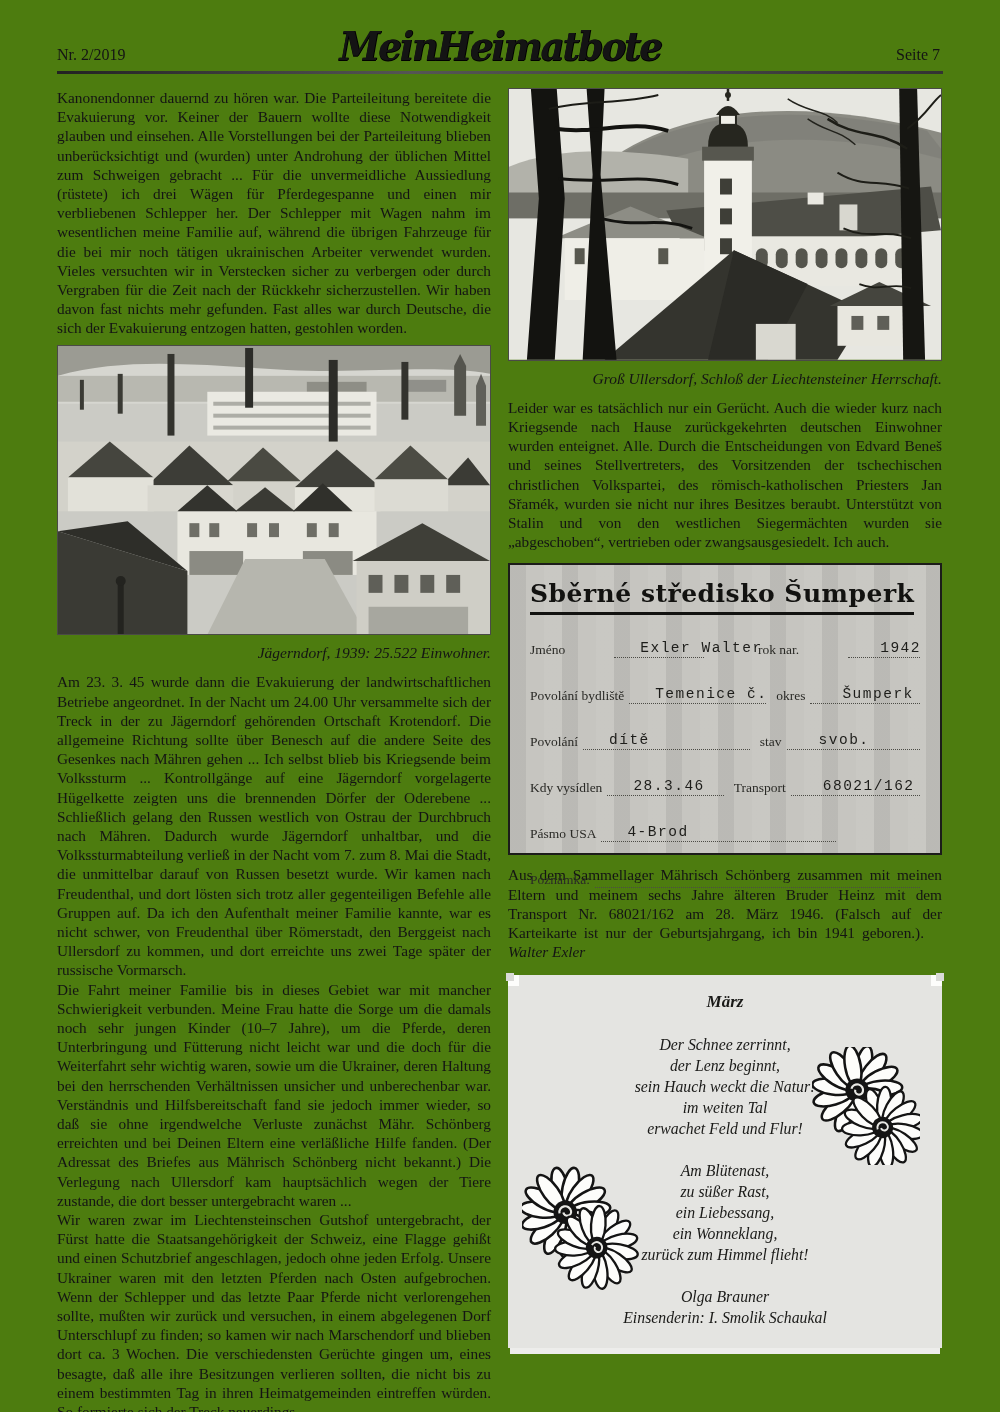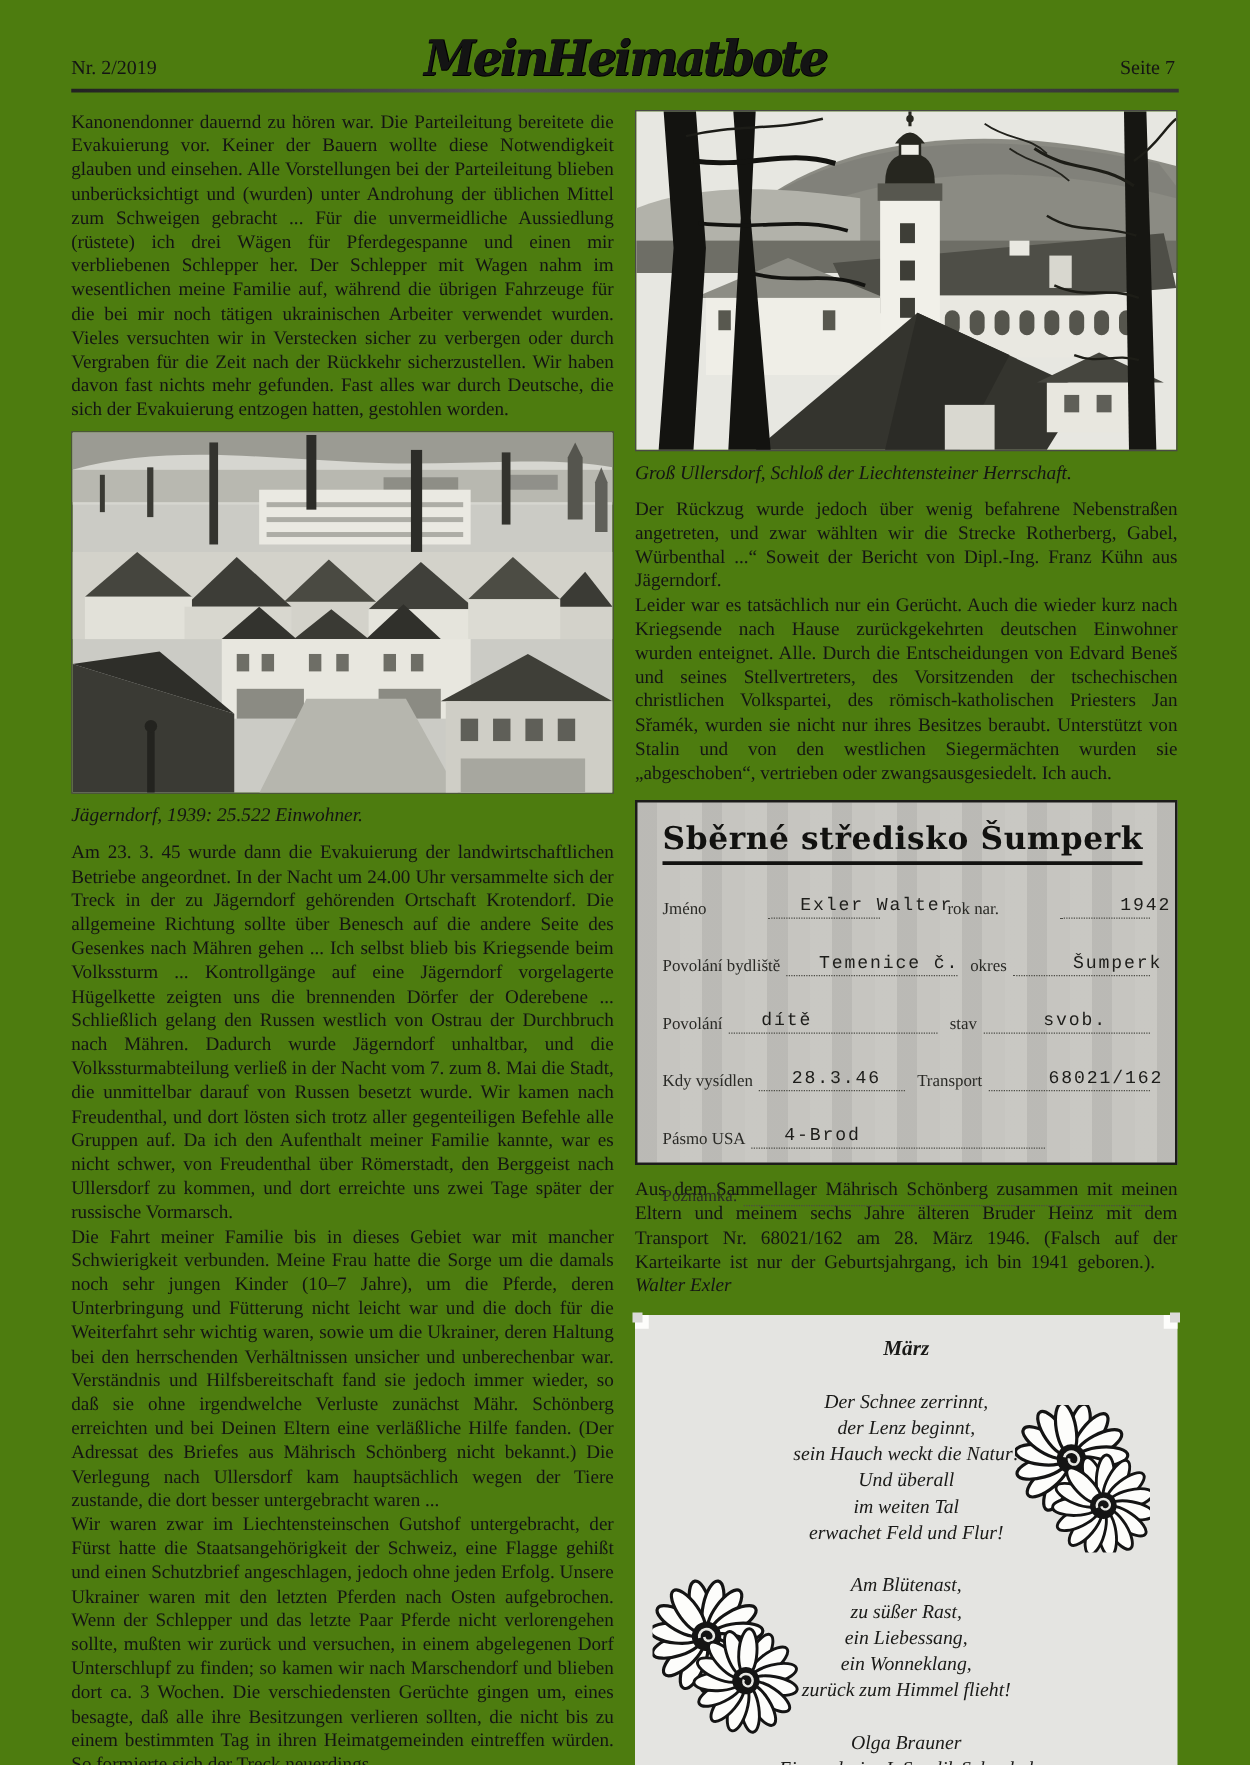--- a/index.html
+++ b/index.html
@@ -21,21 +21,21 @@
     background:linear-gradient(90deg,#222,#555 40%,#333);}
   
   .col{position:absolute;top:88px;width:434px;}
   .col.left{left:57px;}
   .col.right{left:508px;}
   p.body{
     margin:0;font-size:15.3px;line-height:19.2px;text-align:justify;
     hyphens:auto;-webkit-hyphens:auto;
   }
   .caption{
-    font-style:italic;font-size:15.5px;margin:9px 0 10px 0;
+    font-style:italic;font-size:15.5px;margin:9px 0 10px 0;text-align:right;
   }
   figure.photo{margin:0;padding:0;line-height:0;border:1px solid #4a4a46;}
   figure.photo svg{display:block;width:100%;}
   .photo.city{margin-top:7px;}
   
   .card{
     margin:12px 0 10px 0;position:relative;height:246px;
     background:
       repeating-linear-gradient(90deg, rgba(0,0,0,0.06) 0 16px, rgba(0,0,0,0) 16px 34px, rgba(255,255,255,0.05) 34px 52px),
       #c6c5c0;
@@ -53,21 +53,21 @@
   .flabel.l2{padding-left:10px;}
   .fline{flex:1.25;border-bottom:1px dotted #4c4c46;position:relative;height:18px;}
   .fline.w2{flex:1;}
   .fline.short{flex:0.9;}
   .spacer{flex:0.45;}
   .fvalue{
     position:absolute;bottom:1px;left:26px;white-space:nowrap;
     font-family:"Liberation Mono", monospace;font-size:14.5px;letter-spacing:1.5px;
     color:#1d1d1a;
   }
-  .fvalue.v2{left:48px;}
+  .fvalue.v2{left:32px;}
   
   .sig{font-style:italic;}
   
   .poembox{
     position:relative;margin-top:14px;background:#e4e4e1;min-height:330px;
     padding:16px 30px 20px 30px;text-align:center;font-style:italic;
     font-size:15.8px;line-height:21px;color:#1a1a18;
     box-shadow:0 8px 0 -2px #ededeb;
   }
   .pnotch{position:absolute;width:11px;height:11px;background:#fdfdfb;}
@@ -230,21 +230,20 @@
         <path d="M404,150 C376,140 362,152 336,140" stroke="#1d1d17" stroke-width="2" fill="none"></path>
         <path d="M400,40 C420,26 424,14 434,6" stroke="#1d1d17" stroke-width="2" fill="none"></path>
         <path d="M404,200 C384,194 372,204 352,196" stroke="#1d1d17" stroke-width="1.8" fill="none"></path>
         <path d="M300,30 C320,44 330,40 348,56" stroke="#22221c" stroke-width="1.5" fill="none"></path>
         <path d="M280,10 C300,24 316,20 330,34" stroke="#22221c" stroke-width="1.5" fill="none"></path>
       </svg>
     </figure>
 
     <div class="caption">Groß Ullersdorf, Schloß der Liechtensteiner Herrschaft.</div>
 
-    <p class="body">Der Rückzug wurde jedoch über wenig befahrene Nebenstraßen angetreten, und zwar wählten wir die Strecke Rotherberg, Gabel, Würbenthal ...“ Soweit der Bericht von Dipl.-Ing. Franz Kühn aus Jägerndorf.</p>
     <p class="body">Leider war es tatsächlich nur ein Gerücht. Auch die wieder kurz nach Kriegsende nach Hause zurückgekehrten deutschen Einwohner wurden enteignet. Alle. Durch die Entscheidungen von Edvard Beneš und seines Stellvertreters, des Vorsitzenden der tschechischen christlichen Volkspartei, des römisch-katholischen Priesters Jan Sřamék, wurden sie nicht nur ihres Besitzes beraubt. Unterstützt von Stalin und von den westlichen Siegermächten wurden sie „abgeschoben“, vertrieben oder zwangsausgesiedelt. Ich auch.</p>
 
     <div class="card">
       <div class="card-title">Sběrné středisko Šumperk</div>
 
       <div class="frow first">
         <span class="flabel">Jméno</span>
         <span class="fline">
             <span class="fvalue">Exler Walter</span>
           </span>
@@ -353,21 +352,20 @@
           <use href="#daisy" transform="translate(72,82) scale(0.9) rotate(-20)"></use>
         </svg>
       </span>
 
       <div class="poem-title">März</div>
 
       <div class="stanza">
         <div>Der Schnee zerrinnt,</div>
         <div>der Lenz beginnt,</div>
         <div>sein Hauch weckt die Natur!</div>
-        <div>Und überall</div>
         <div>im weiten Tal</div>
         <div>erwachet Feld und Flur!</div>
       </div>
 
       <div class="stanza">
         <div>Am Blütenast,</div>
         <div>zu süßer Rast,</div>
         <div>ein Liebessang,</div>
         <div>ein Wonneklang,</div>
         <div>zurück zum Himmel flieht!</div>

